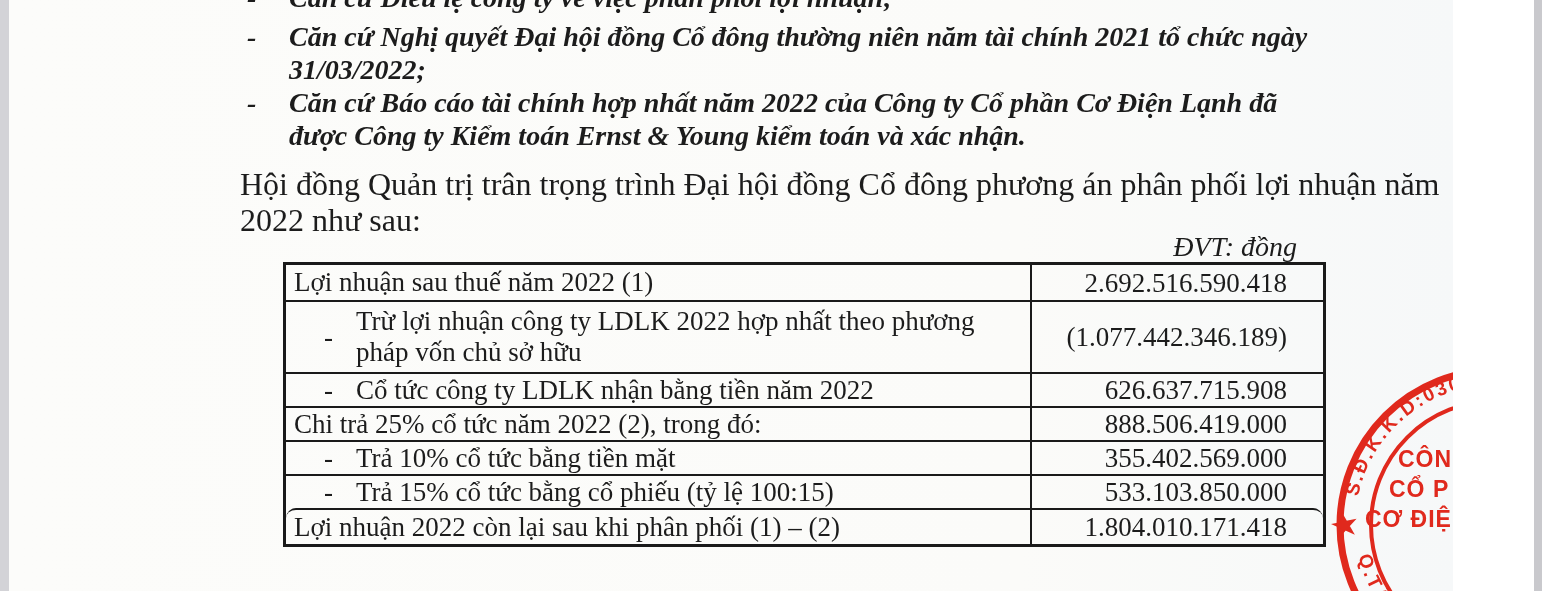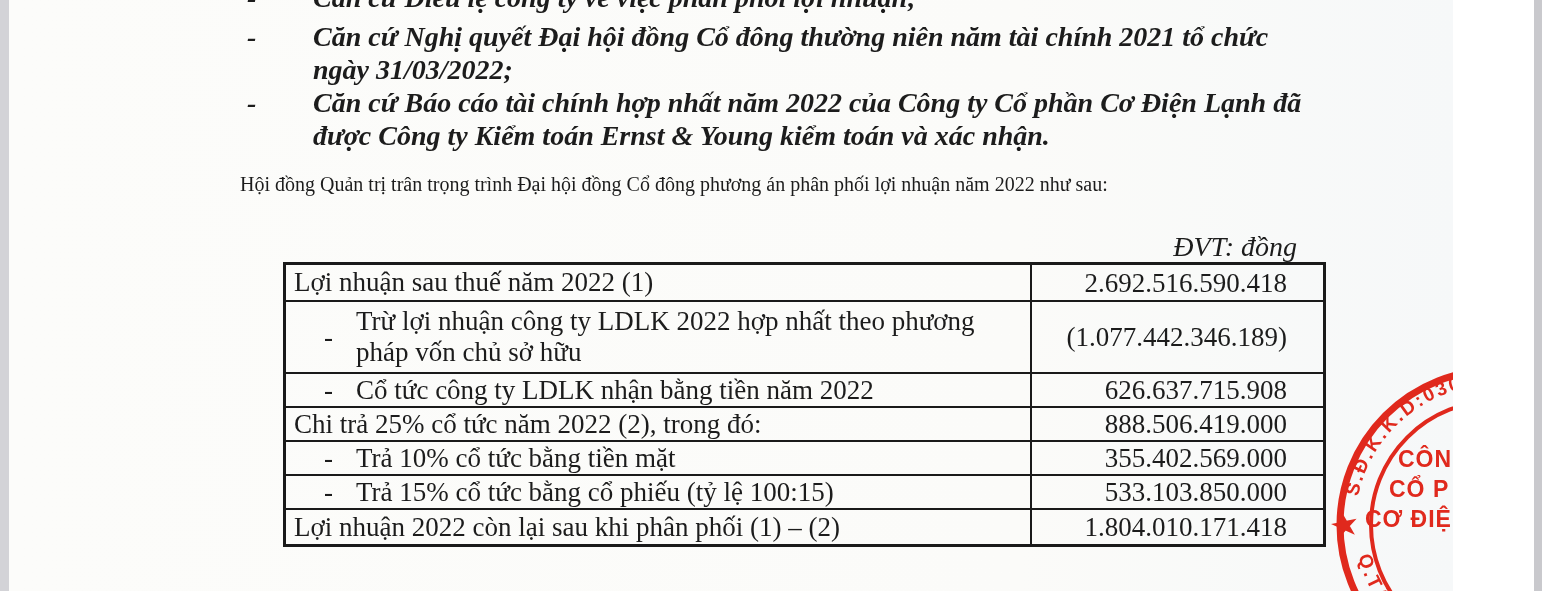--- a/index.html
+++ b/index.html
@@ -18,28 +18,28 @@
     background: linear-gradient(90deg, #fcfcfa 0%, #fbfbf9 70%, #f6f8f9 100%);
     overflow: hidden;
   }
 
   
   .citation {
     position: absolute; display: flex; align-items: flex-start;
     font-style: italic; font-weight: bold; font-size: 28px; line-height: 33px;
   }
   .citation .marker { width: 42px; flex: 0 0 42px; }
-  .citation .ctext  { flex: 1; margin-left: 24px; }
+  .citation .ctext  { flex: 1; }
   .c1 { left: 238px; top: -19px; width: 1080px; }
   .c2 { left: 238px; top: 20px;  width: 1068px; }
   .c3 { left: 238px; top: 86px;  width: 1078px; }
 
   .intro {
     position: absolute; left: 231px; top: 166px; width: 1232px;
-    font-size: 20px; line-height: 36px;
+    font-size: 32px; line-height: 36px;
   }
 
   .unit {
     position: absolute; top: 231px; right: 156px;
     font-style: italic; font-size: 28px; text-align: center;
   }
 
   
   .fin-table {
     position: absolute; left: 274px; top: 262px; width: 1043px;
@@ -53,21 +53,21 @@
     line-height: 31px;
   }
   .trow.sub .cell.label { padding-left: 70px; }
   .rowdash { position: absolute; left: 38px; top: 0; height: 100%; display: flex; align-items: center; }
   .cell.value {
     flex: 1; display: flex; align-items: center; justify-content: flex-end;
     padding-right: 36px; line-height: 30px;
   }
   .h1 { height: 35px; } .h2 { height: 72px; } .h3 { height: 34px; }
   .h4 { height: 34px; } .h5 { height: 34px; } .h6 { height: 34px; }
-  .h7 { height: 34px; } .h8 { height: 36px; }
+  .h7 { height: 34px; } .h8 { height: 36px; border-radius: 10px; }
 
   
   .stamp { position: absolute; left: 1296px; top: 335px; width: 380px; height: 380px; }
   .stamp text { fill: #e0291d; font-family: "Liberation Sans", sans-serif; font-weight: bold; }
   .stamp .ring-text { font-size: 19px; letter-spacing: 2.5px; }
   .stamp .inner-line { font-size: 23px; letter-spacing: 1px; }
   .stamp .star { font-size: 30px; }
 </style>
 </head>
 <body>

